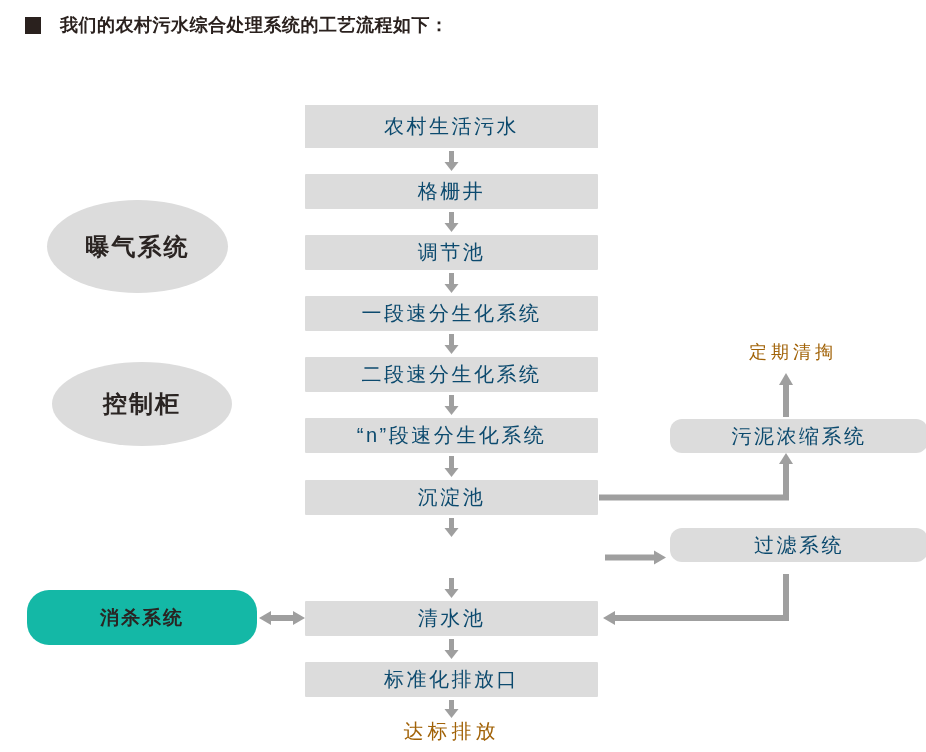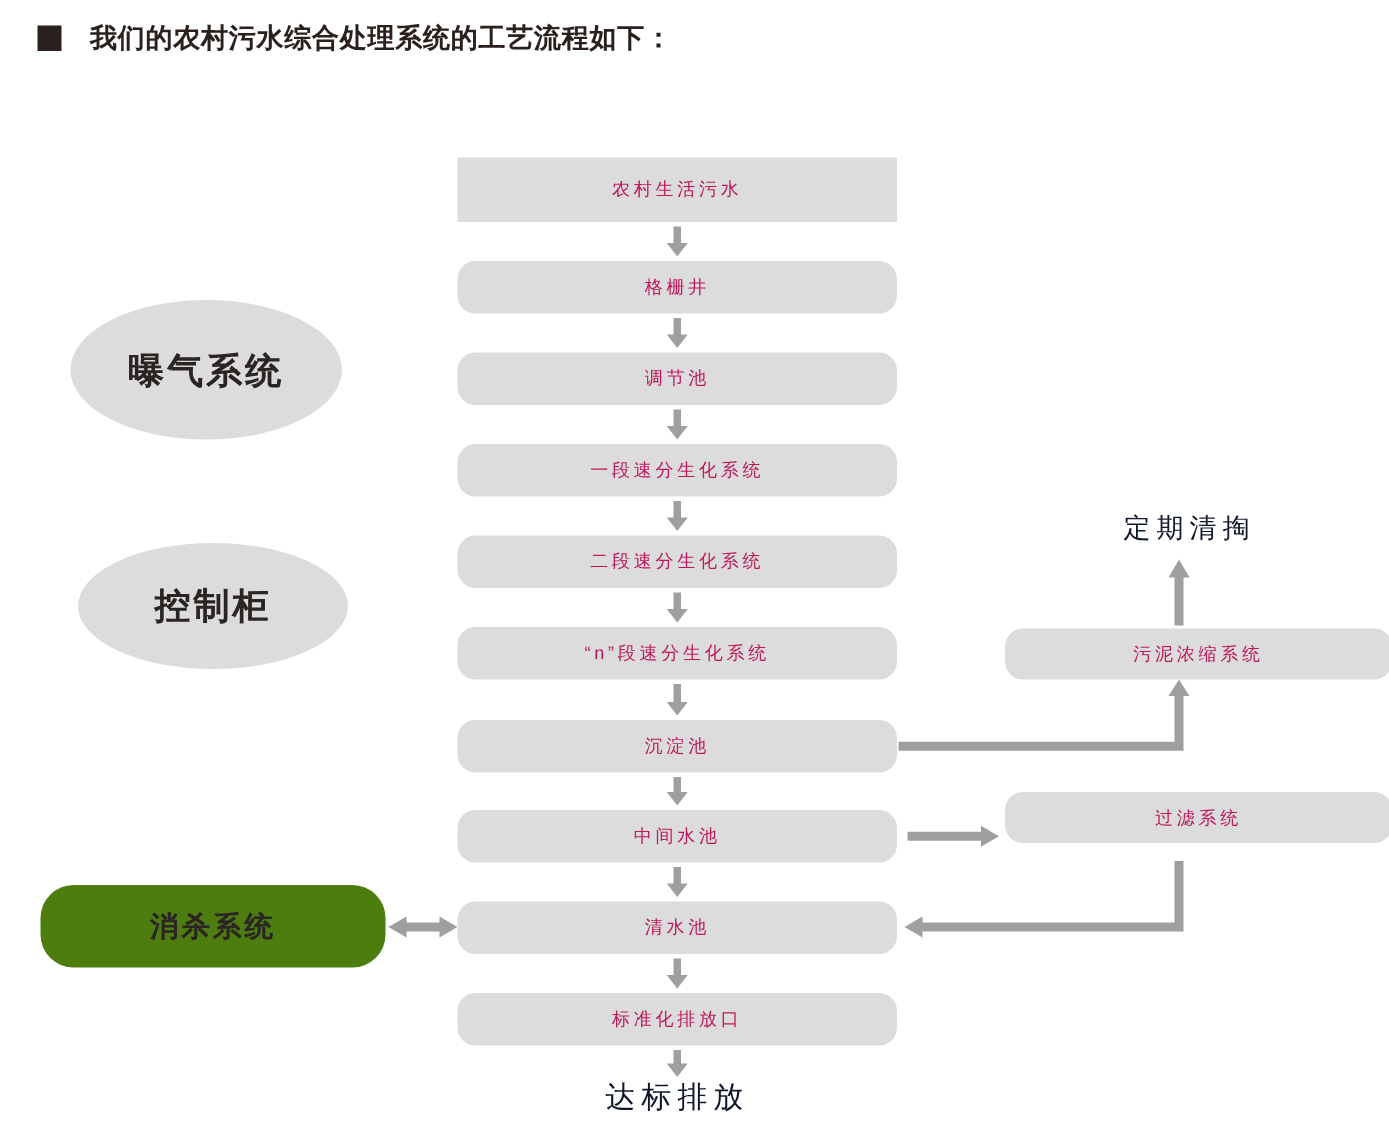--- a/index.html
+++ b/index.html
@@ -4,39 +4,39 @@
 <style>
   html,body{margin:0;padding:0;background:#ffffff;}
   .canvas{
     position:relative;width:926px;height:752px;background:#ffffff;
     font-family:"Liberation Sans","DejaVu Sans",sans-serif;overflow:hidden;
   }
   .title-row{position:absolute;left:25px;top:13px;display:flex;align-items:center;gap:19px;}
   .bullet{width:16px;height:17px;background:#2a211e;}
   .page-title{font-size:18px;font-weight:bold;color:#2a211e;letter-spacing:0.5px;}
   .node{
-    position:absolute;background:#dcdcdc;color:#be185d;
+    position:absolute;background:#dcdcdc;color:#0c4a6e;
     display:flex;align-items:center;justify-content:center;
-    font-size:12px;letter-spacing:2.5px;white-space:nowrap;
+    font-size:20px;letter-spacing:2.5px;white-space:nowrap;
   }
-  .rounded{border-radius:12px;}
+  .rounded{border-radius:1px;}
   .main{left:305px;width:293px;height:35px;}
   .main.first{top:105px;height:43px;border-radius:0;}
   .sidebox{left:670px;width:258px;height:34px;border-radius:12px;}
   .ellipse{
     position:absolute;background:#dcdcdc;border-radius:50%;
     display:flex;align-items:center;justify-content:center;
     font-size:24px;font-weight:bold;color:#2a2422;letter-spacing:2px;
   }
   .pill{
-    position:absolute;background:#4d7c0f;border-radius:22px;
+    position:absolute;background:#14b8a6;border-radius:22px;
     display:flex;align-items:center;justify-content:center;
     font-size:19px;font-weight:bold;color:#2a2422;letter-spacing:2px;
   }
-  .note{position:absolute;color:#0f172a;white-space:nowrap;text-align:center;}
+  .note{position:absolute;color:#a16207;white-space:nowrap;text-align:center;}
   .note.cleanout{left:713px;width:160px;top:340px;font-size:18px;letter-spacing:4px;}
   .note.discharge{left:305px;width:293px;top:718px;font-size:20px;letter-spacing:4px;}
   svg.connectors{position:absolute;left:0;top:0;pointer-events:none;}
 </style>
 </head>
 <body>
 
 <div class="canvas">
 
   <div class="title-row">
@@ -44,21 +44,20 @@
     <div class="page-title">我们的农村污水综合处理系统的工艺流程如下：</div>
   </div>
 
   <div class="node main first">农村生活污水</div>
   <div class="node main rounded" style="top:174px">格栅井</div>
   <div class="node main rounded" style="top:296px">一段速分生化系统</div>
   <div class="node main rounded" style="top:235px">调节池</div>
   <div class="node main rounded" style="top:357px">二段速分生化系统</div>
   <div class="node main rounded" style="top:418px">“n”段速分生化系统</div>
   <div class="node main rounded" style="top:480px">沉淀池</div>
-  <div class="node main rounded" style="top:540px">中间水池</div>
   <div class="node main rounded" style="top:601px">清水池</div>
   <div class="node main rounded" style="top:662px">标准化排放口</div>
 
   <div class="ellipse" style="left:47px;top:200px;width:181px;height:93px;">曝气系统</div>
   <div class="ellipse" style="left:52px;top:362px;width:180px;height:84px;">控制柜</div>
   <div class="pill" style="left:27px;top:590px;width:230px;height:55px;">消杀系统</div>
 
   <div class="node sidebox" style="top:419px">污泥浓缩系统</div>
   <div class="node sidebox" style="top:528px">过滤系统</div>
 

